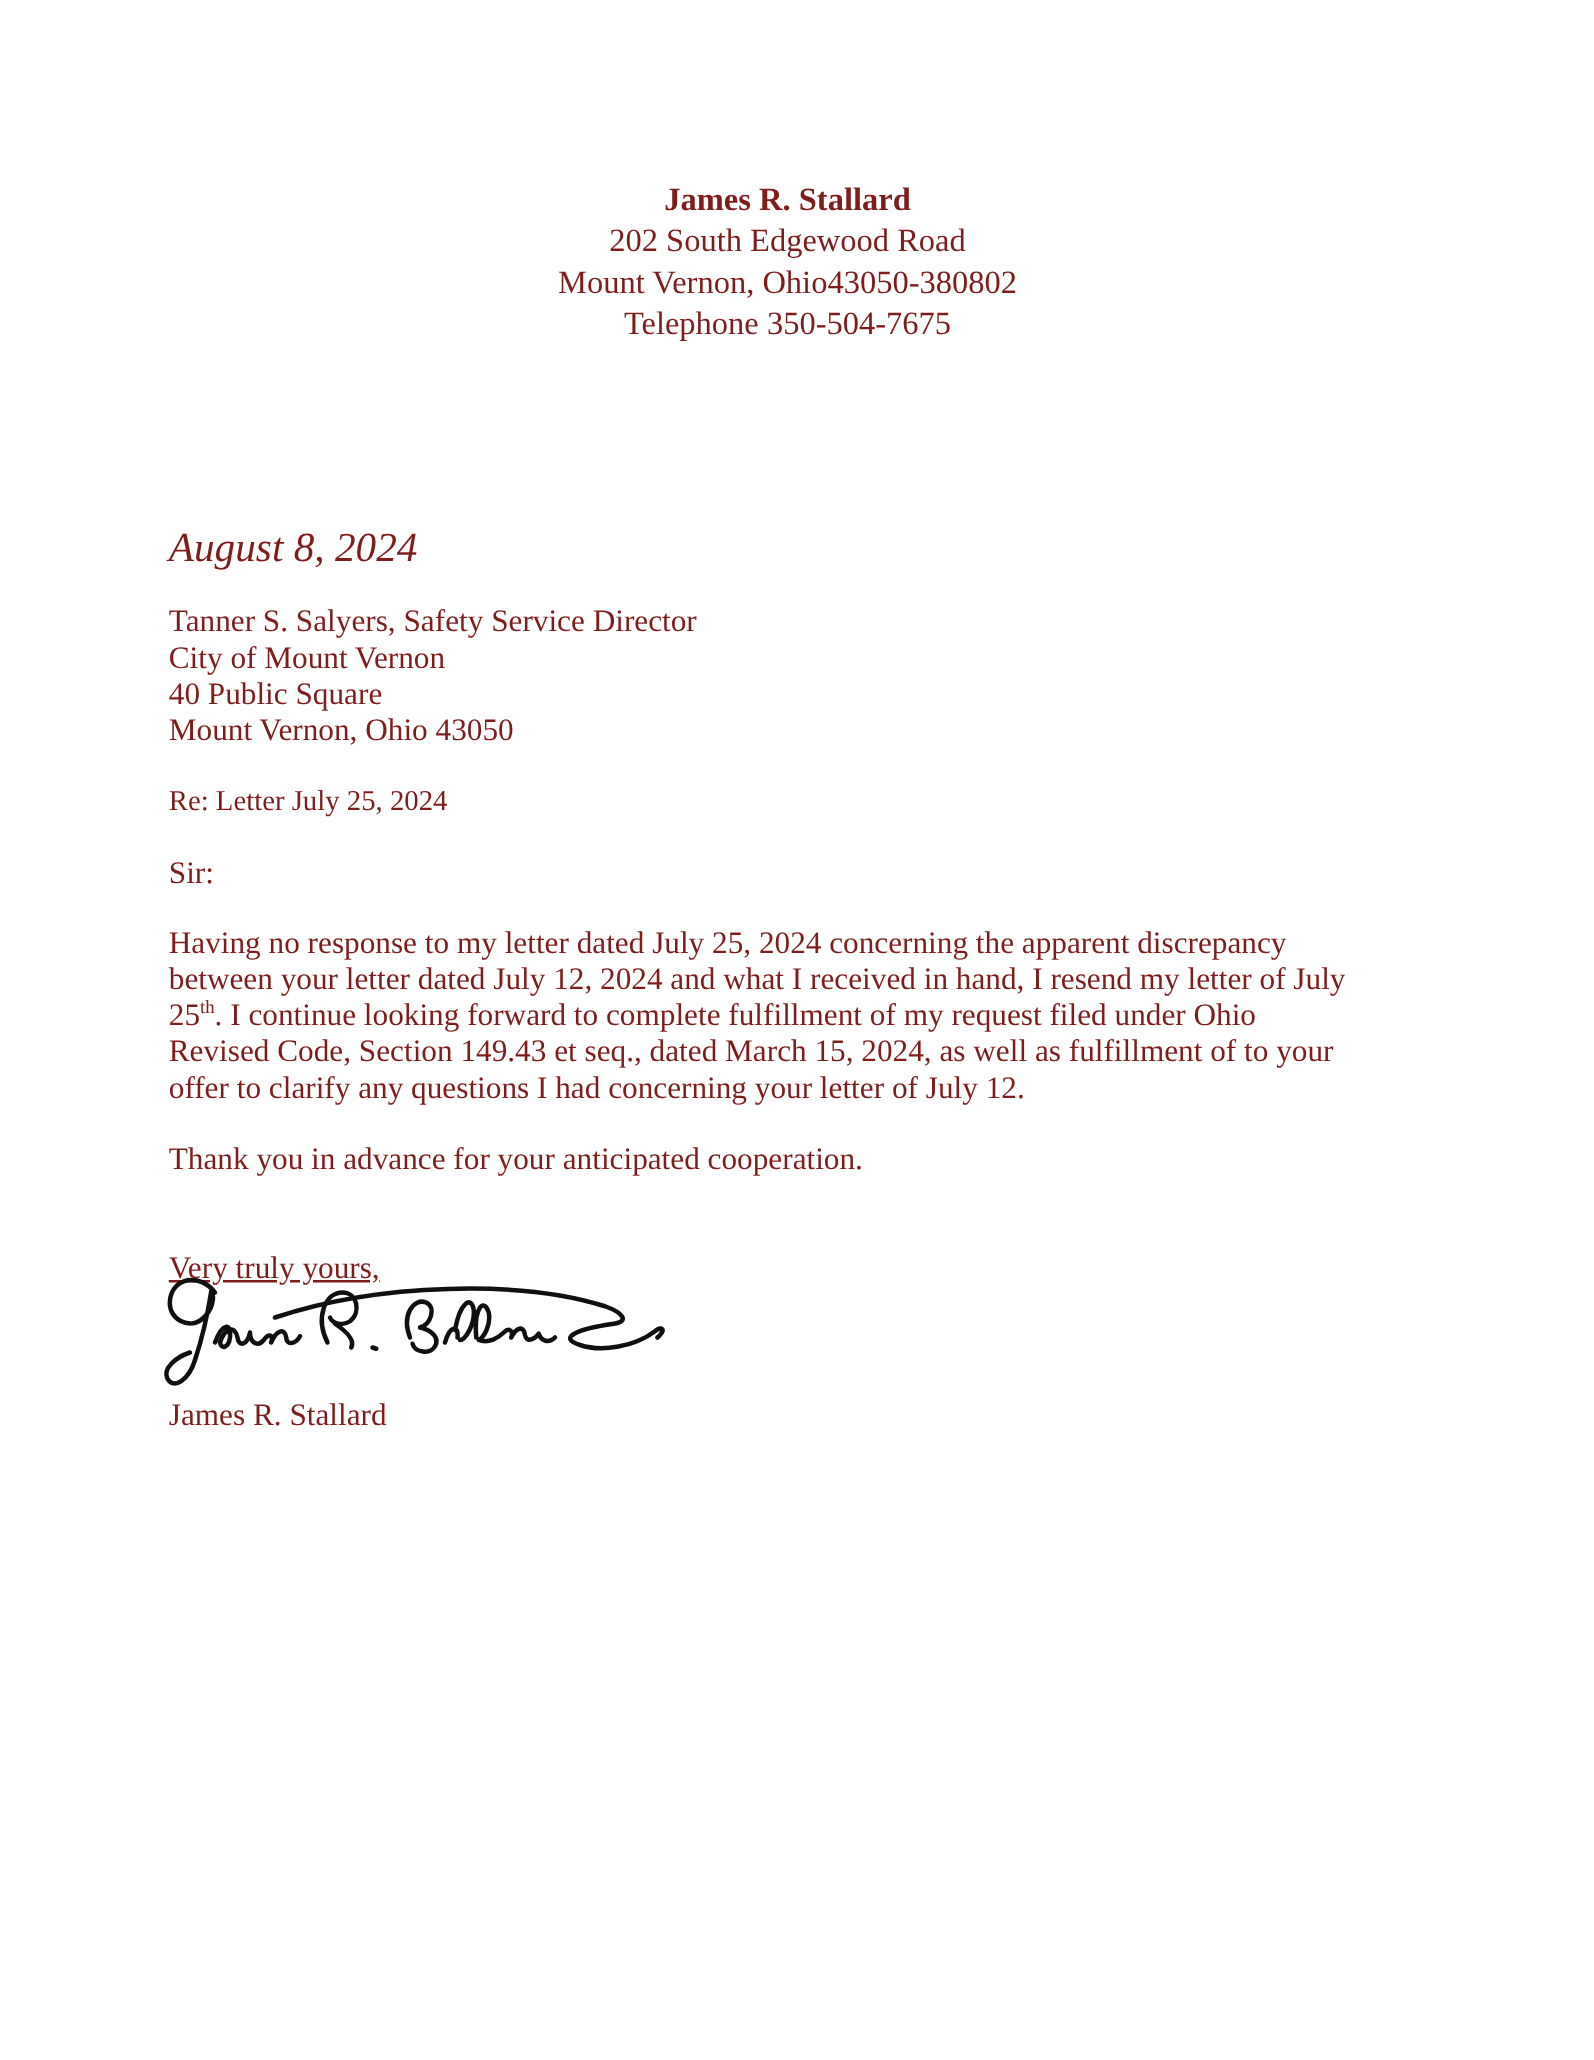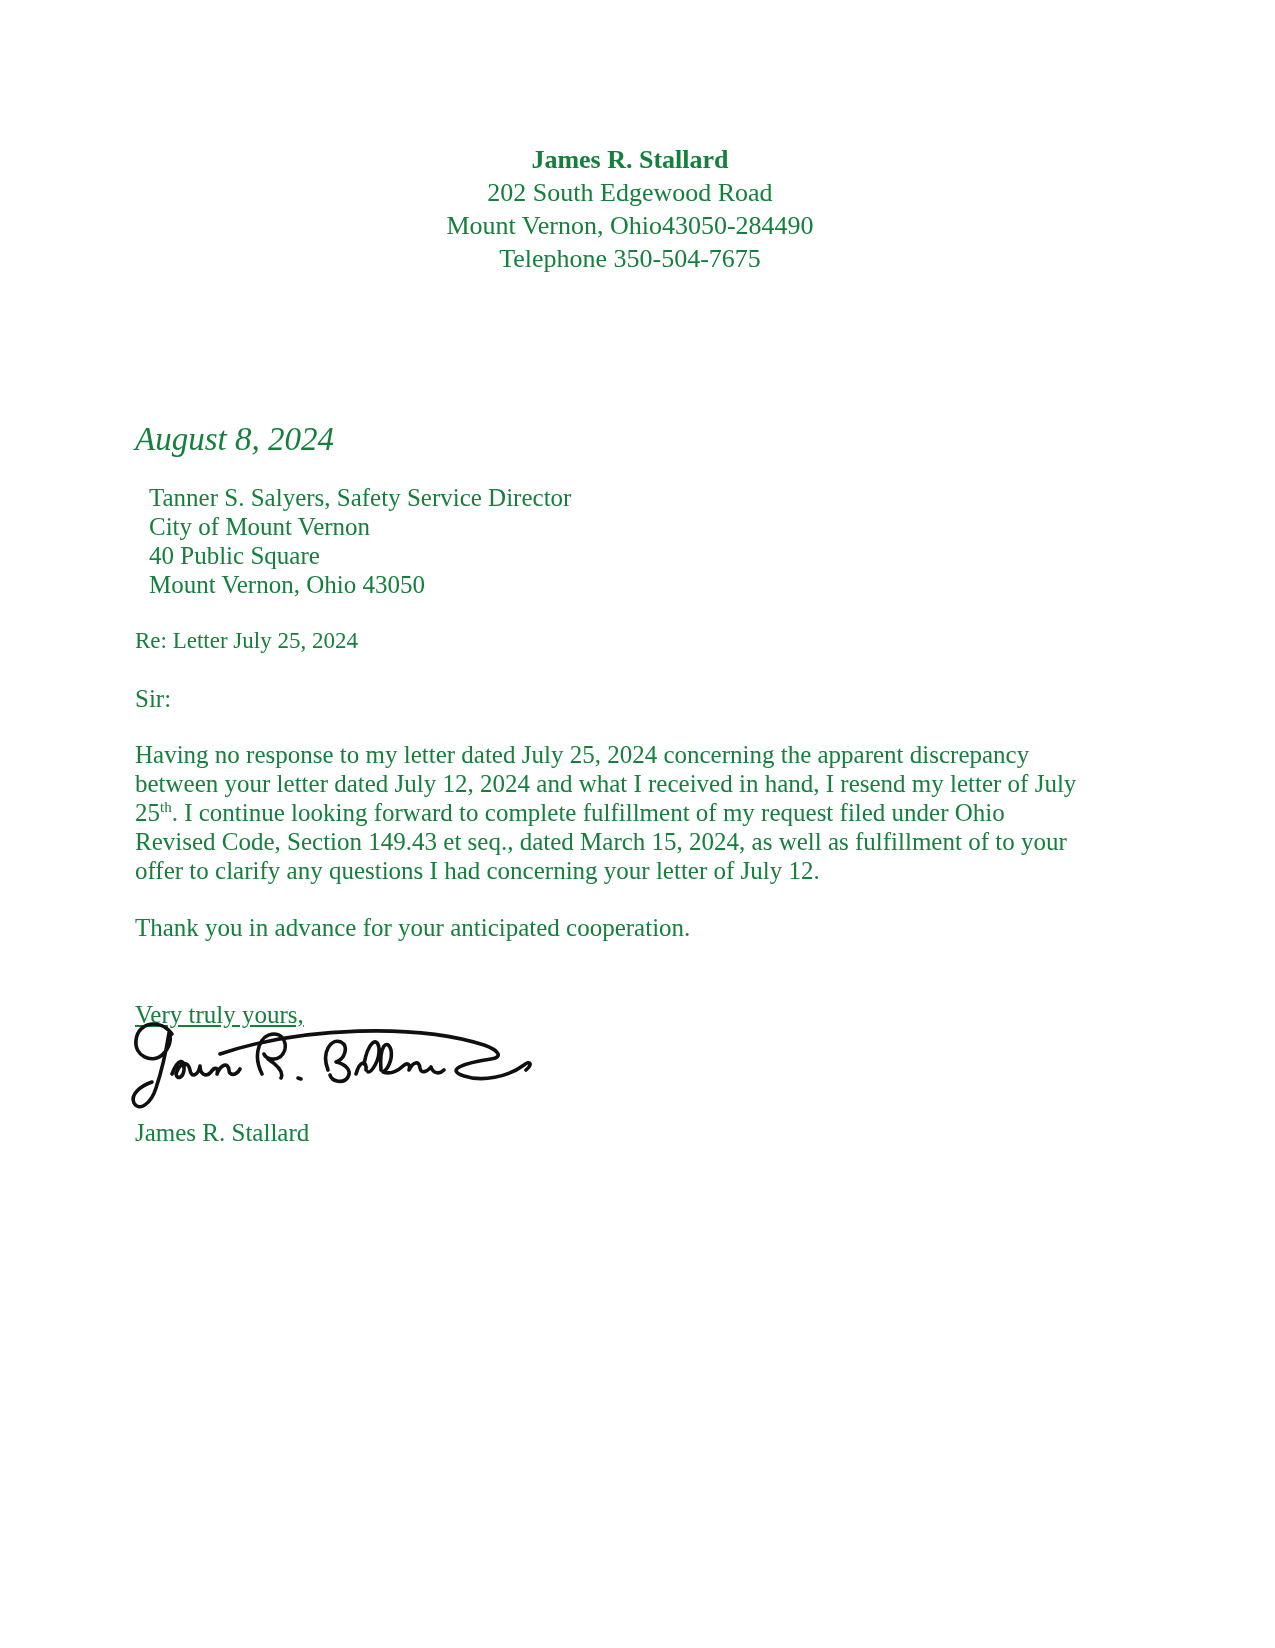--- a/index.html
+++ b/index.html
@@ -6,21 +6,21 @@
     margin: 0;
     padding: 0;
     background: #ffffff;
   }
   .page {
     position: relative;
     width: 1271px;
     height: 1648px;
     background: #ffffff;
     font-family: "Liberation Serif", "DejaVu Serif", serif;
-    color: #15803d;
+    color: #7f1d1d;
     overflow: hidden;
   }
   .letterhead {
     position: absolute;
     top: 143px;
     left: 0;
     width: 1260px;
     text-align: center;
     font-size: 26px;
     line-height: 33px;
@@ -32,21 +32,21 @@
     position: absolute;
     top: 425px;
     left: 135px;
     font-size: 33px;
     line-height: 29px;
     font-style: italic;
   }
   .recipient {
     position: absolute;
     top: 483px;
-    left: 149px;
+    left: 135px;
     font-size: 25px;
     line-height: 29px;
   }
   .subject {
     position: absolute;
     top: 626px;
     left: 135px;
     font-size: 23px;
     line-height: 29px;
   }
@@ -106,21 +106,21 @@
   }
 </style>
 </head>
 <body>
 
 <div class="page">
 
   <div class="letterhead">
     <div class="name">James R. Stallard</div>
     <div>202 South Edgewood Road</div>
-    <div>Mount Vernon, Ohio43050-284490</div>
+    <div>Mount Vernon, Ohio43050-380802</div>
     <div>Telephone 350-504-7675</div>
   </div>
 
   <div class="dateline">August 8, 2024</div>
 
   <div class="recipient">
     <div>Tanner S. Salyers, Safety Service Director</div>
     <div>City of Mount Vernon</div>
     <div>40 Public Square</div>
     <div>Mount Vernon, Ohio 43050</div>

